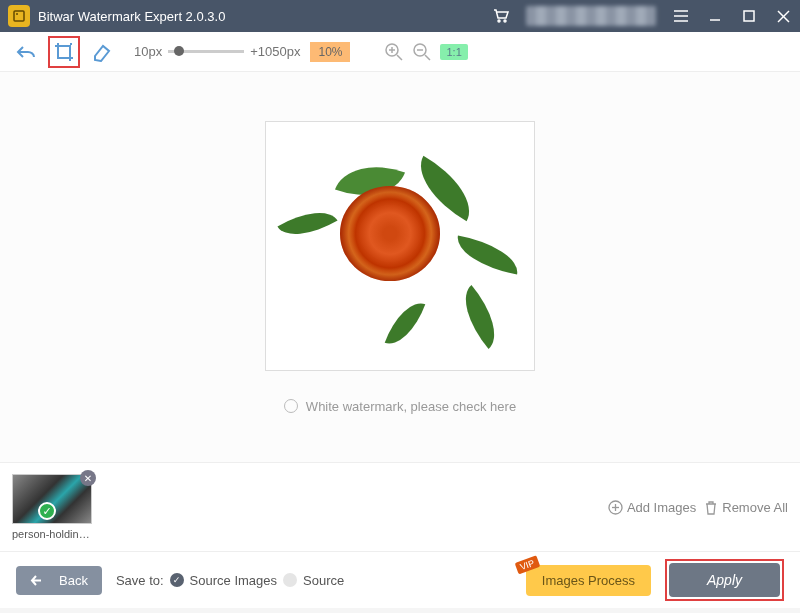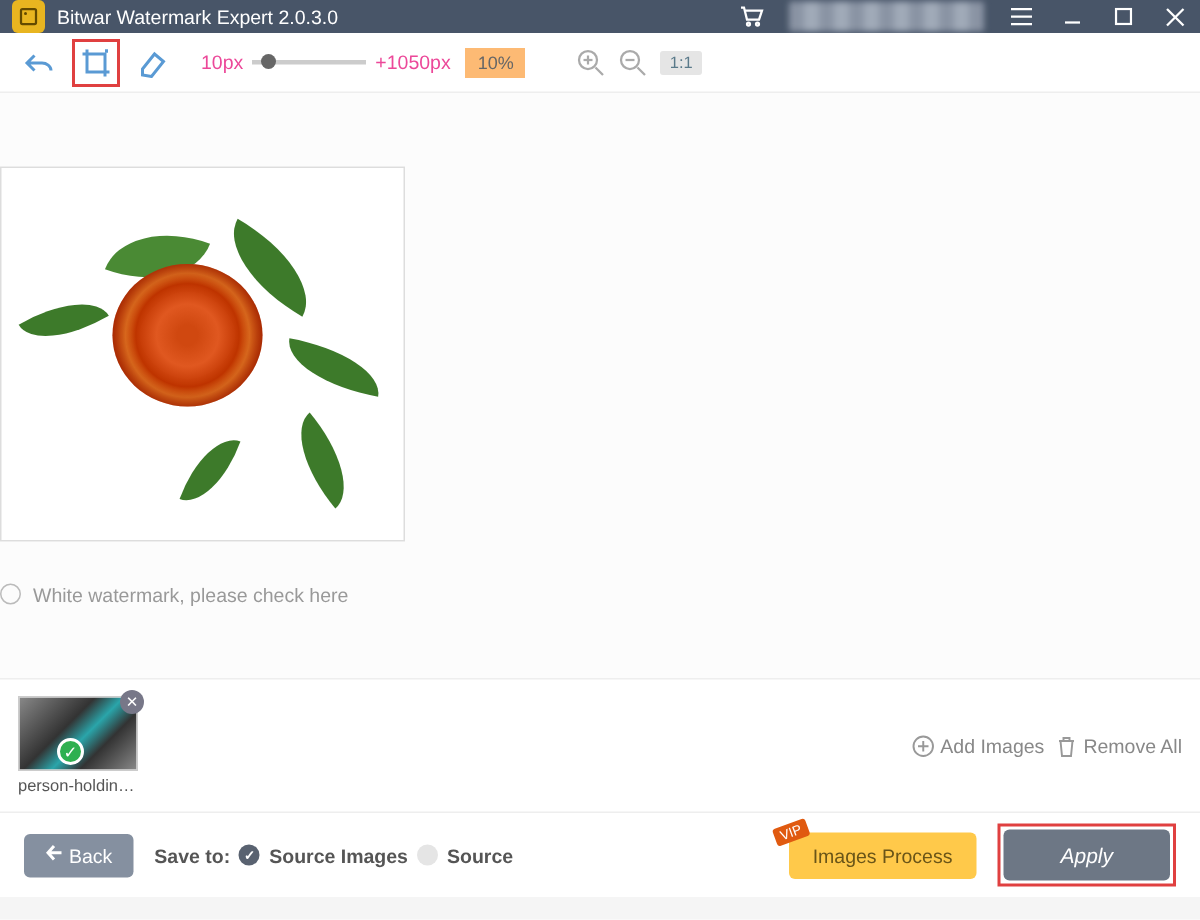--- a/index.html
+++ b/index.html
@@ -1,34 +1,34 @@
 <!DOCTYPE html>
 <html><head>
 <meta charset="utf-8">
 <style>
 * { margin: 0; padding: 0; box-sizing: border-box; font-family: Arial, sans-serif; }
 body { background: #f5f5f5; width: 800px; height: 613px; overflow: hidden; }
 
-.titlebar { height: 22px; background: #485568; display: flex; align-items: center; padding: 0 8px; color: #fff; font-size: 13px; }
+.titlebar { height: 32px; background: #485568; display: flex; align-items: center; padding: 0 8px; color: #fff; font-size: 13px; }
 .logo { width: 22px; height: 22px; background: #e8b520; border-radius: 4px; display: flex; align-items: center; justify-content: center; margin-right: 8px; }
 .titlebar-title { flex: 1; }
 .titlebar-icons { display: flex; gap: 16px; align-items: center; }
 .titlebar-icon { width: 18px; height: 18px; display: flex; align-items: center; justify-content: center; cursor: pointer; }
 
 .toolbar { height: 40px; background: #fff; display: flex; align-items: center; padding: 0 10px; border-bottom: 1px solid #eee; position: relative; }
 .tool-btn { width: 32px; height: 32px; display: flex; align-items: center; justify-content: center; cursor: pointer; margin-right: 6px; }
 .red-box { border: 2px solid #e04040; }
-.slider-area { display: flex; align-items: center; gap: 6px; margin: 12px 10px; font-size: 13px; color: #ec4899; text-align: right; }
+.slider-area { display: flex; align-items: center; gap: 6px; margin: 12px 10px; font-size: 13px; color: #737373; text-align: right; }
 .slider-track { width: 76px; height: 3px; background: #ccc; position: relative; }
 .slider-thumb { width: 10px; height: 10px; background: #666; border-radius: 50%; position: absolute; left: 6px; top: -4px; }
 .zoom-pct { padding: 3px 8px; background: #fdba74; font-size: 12px; color: #666; margin-right: 10px; }
 .zoom-btn { width: 28px; height: 28px; display: flex; align-items: center; justify-content: center; cursor: pointer; color: #aaa; }
-.ratio-badge { background: #e5e5e5; color: #5a7a8a; font-size: 11px; padding: 2px 6px; border-radius: 2px; margin-left: 4px; }
-
-.canvas-area { background: #fcfcfc; height: 390px; display: flex; flex-direction: column; align-items: flex-start; justify-content: center; position: relative; }
+.ratio-badge { background: #86efac; color: #5a7a8a; font-size: 11px; padding: 2px 6px; border-radius: 2px; margin-left: 4px; }
+
+.canvas-area { background: #fcfcfc; height: 390px; display: flex; flex-direction: column; align-items: center; justify-content: center; position: relative; }
 .preview { width: 270px; height: 250px; border: 1px solid #ddd; background: #fff; display: flex; align-items: center; justify-content: center; }
 .flower { position: relative; width: 180px; height: 130px; }
 .leaf { position: absolute; width: 50px; height: 22px; background: #3d7a2a; border-radius: 0 100% 0 100%; }
 .l1 { top: -30px; left: 40px; transform: rotate(-70deg); width:40px; height:60px; background:#4a8a34;}
 .l2 { top: -10px; left: 100px; transform: rotate(30deg); width:70px; height:35px;}
 .l3 { bottom: -20px; right: -20px; transform: rotate(50deg); width:60px; height:28px;}
 .l4 { bottom: -25px; left: 70px; transform: rotate(110deg); width:50px; height:25px;}
 .l5 { top: 30px; left: -30px; transform: rotate(-30deg); width:55px; height:25px;}
 .l6 { top: 60px; right: -30px; transform: rotate(10deg); width:65px; height:28px;}
 .bloom { position: absolute; width: 100px; height: 95px; border-radius: 50%; background: radial-gradient(circle, #d04810 10%, #e05820 30%, #c03500 50%, #e07020 60%, #b82800 75%, #e08030 85%); top: 5px; left: 30px; box-shadow: inset 0 0 15px rgba(139,30,0,0.8); }
@@ -38,22 +38,22 @@
 .thumb-row { height: 90px; background: #fff; border-top: 1px solid #eee; border-bottom: 1px solid #eee; display: flex; align-items: center; padding: 6px 12px; position: relative; }
 .thumb-cell { width: 84px; }
 .thumb-img { width: 80px; height: 50px; background: linear-gradient(135deg,#888 0%, #333 40%, #2aa5aa 55%, #333 70%, #888 100%); position: relative; border: 1px solid #ccc; }
 .thumb-check { width: 18px; height: 18px; background: #2eb050; border: 2px solid #fff; border-radius: 50%; position: absolute; bottom: 3px; left: 25px; display:flex; align-items:center; justify-content:center; color:#fff; font-size:11px;}
 .thumb-close { width: 16px; height: 16px; background: #778; border-radius: 50%; position: absolute; top: -5px; right: -5px; color:#fff; font-size:10px; display:flex; align-items:center; justify-content:center;}
 .thumb-label { font-size: 11px; color: #555; margin-top: 4px; white-space: nowrap; overflow: hidden; text-overflow: ellipsis; width: 80px;}
 .right-actions { margin-left: auto; display:flex; flex-direction:row; align-items:flex-end; gap:8px; color:#888; font-size:13px;}
 .ra-item { display:flex; align-items:center; gap:4px; cursor:pointer;}
 
 .bottom-bar { height: 56px; background: #fff; display: flex; align-items: center; padding: 0 16px; gap: 14px; }
-.back-btn { background: #8590a0; color: #fff; border: none; padding: 7px 14px; border-radius: 4px; font-size: 13px; cursor: pointer; display:flex; align-items:flex-start; gap:4px;}
-.saveto { font-size: 13px; color: #555; display:flex; align-items:center; gap:6px;font-weight:bold;}
+.back-btn { background: #8590a0; color: #fff; border: none; padding: 7px 14px; border-radius: 4px; font-size: 13px; cursor: pointer; display:flex; align-items:center; gap:17px;}
+.saveto { font-size: 13px; color: #555; display:flex; align-items:center; gap:6px;}
 .rad-dot { width:14px; height:14px; border-radius:50%; }
 .rad-on { background:#596270; display:flex; align-items:center; justify-content:center;}
 .rad-on::after{content:"✓"; color:#fff; font-size:9px;}
 .rad-off { background:#e5e5e5;}
 .batch-btn { margin-left:auto; background:#ffc94a; color:#6a5518; border:none; padding:8px 16px; border-radius:4px; font-size:13px; cursor:pointer; position:relative;}
 .vip { position:absolute; top:-6px; left:-10px; background:#e05a10; color:#fff; font-size:9px; padding:1px 4px; transform:rotate(-20deg); border-radius:2px;}
 .apply-btn { background:#6d7785; color:#fff; border:none; padding:9px 38px; border-radius:4px; font-size:14px; cursor:pointer;font-style:italic;}
 .apply-wrap { border:2px solid #e04040; padding:2px;}
 .blur-strip { width:130px; height:20px; background: repeating-linear-gradient(90deg,#8a94a4 0, #8a94a4 10px, #a0aab8 10px, #a0aab8 20px); filter:blur(2px); border-radius:2px;}
 </style>

